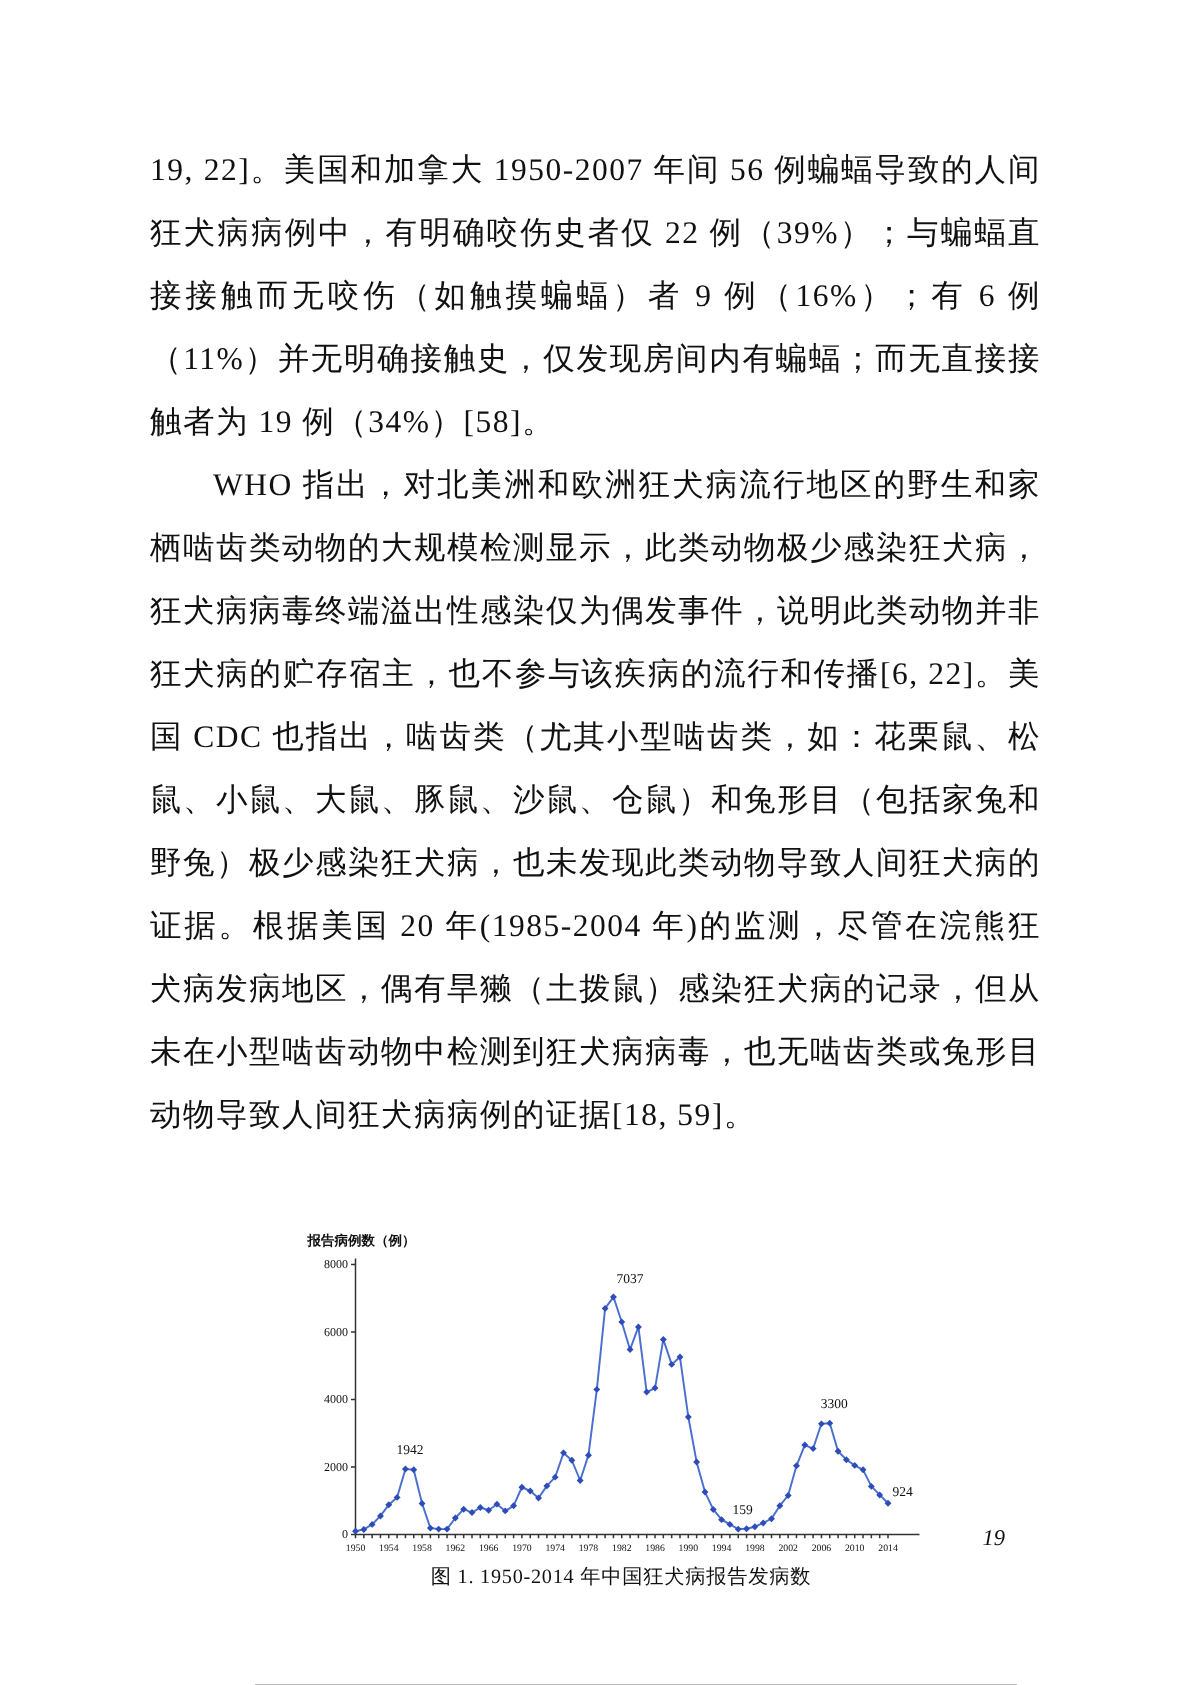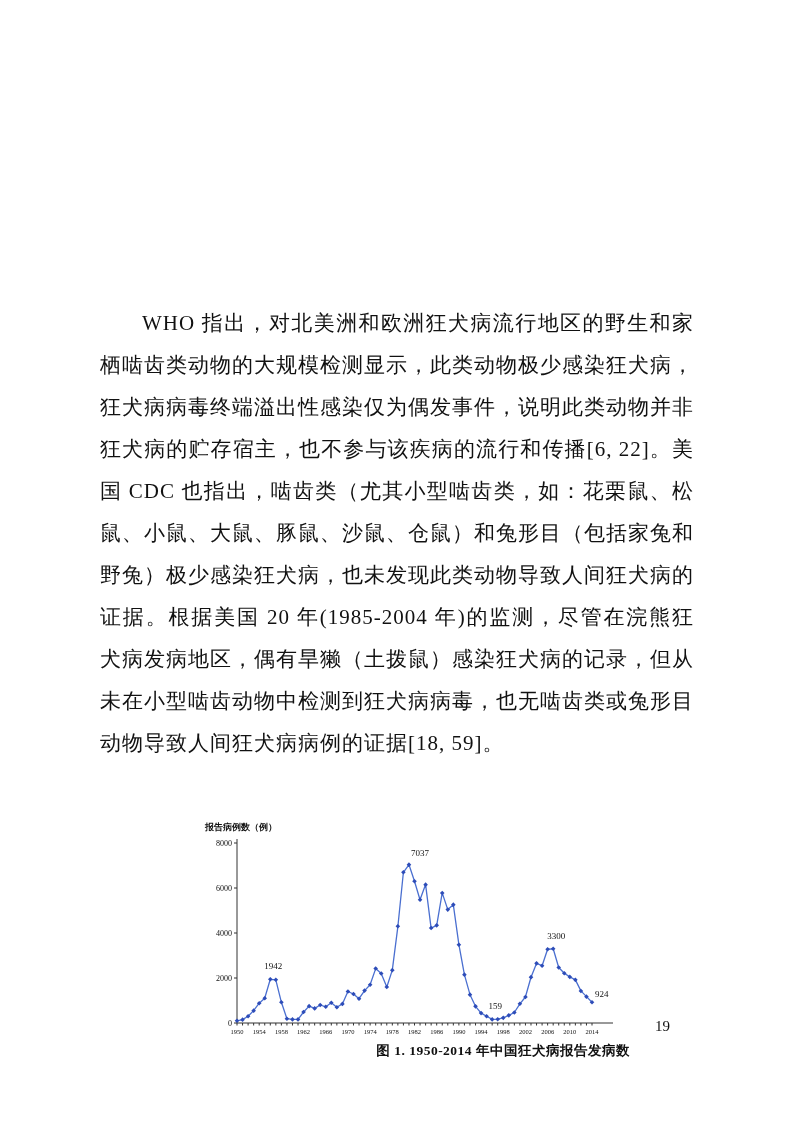--- a/index.html
+++ b/index.html
@@ -41,40 +41,42 @@
   .para-3{top:770px;}
   .chart-block{
     position:absolute;
     left:198px;
     top:818px;
     width:432px;
   }
   .chart-svg{display:block;}
   .chart-caption{
     width:100%;
-    text-align:right;
+    text-align:center;
     font-size:13.5px;
-    font-weight:bold;
+    font-weight:normal;
     letter-spacing:0.5px;
     margin-top:-6px;
     color:#111;
   }
   .page-number{
     position:absolute;
     left:655px;
     top:1018px;
     font-size:15px;
     color:#111;
+    font-style:italic;
   }
 </style>
 </head>
 <body>
 
 <div class="page">
 
+  <p class="body-text para-1">19, 22]。美国和加拿大 1950-2007 年间 56 例蝙蝠导致的人间狂犬病病例中，有明确咬伤史者仅 22 例（39%）；与蝙蝠直接接触而无咬伤（如触摸蝙蝠）者 9 例（16%）；有 6 例（11%）并无明确接触史，仅发现房间内有蝙蝠；而无直接接触者为 19 例（34%）[58]。</p>
 
   <p class="body-text para-2"><span class="indent"></span><span>WHO 指出，对北美洲和欧洲狂犬病流行地区的野生和家栖啮齿类动物的大规模检测显示，此类动物极少感染狂犬病，狂犬病病毒终端溢出性感染仅为偶发事件，说明此类动物并非狂犬病的贮存宿主，也不参与该疾病的流行和传播[6, 22]。美国 CDC 也指出，啮齿类（尤其小型啮齿类，如：花栗鼠、松鼠、小鼠、大鼠、豚鼠、沙鼠、仓鼠）和兔形目（包括家兔和野兔）极少感染狂犬病，也未发现此类动物导致人间狂犬病的证据。根据美国 20 年(1985-2004 年)的监测，尽管在浣熊狂犬病发病地区，偶有旱獭（土拨鼠）感染狂犬病的记录，但从未在小型啮齿动物中检测到狂犬病病毒，也无啮齿类或兔形目动物导致人间狂犬病病例的证据[18, 59]。</span></p>
 
 
 
   <div class="chart-block">
     <svg id="chart-svg" class="chart-svg" width="432" height="230" viewBox="0 0 432 230">
         <line x1="39" y1="21" x2="39" y2="205" stroke="#333333" stroke-width="1"></line>
         <line x1="39" y1="205" x2="415" y2="205" stroke="#333333" stroke-width="1"></line>
         <line x1="36" y1="205" x2="39" y2="205" stroke="#333333" stroke-width="1"></line>

